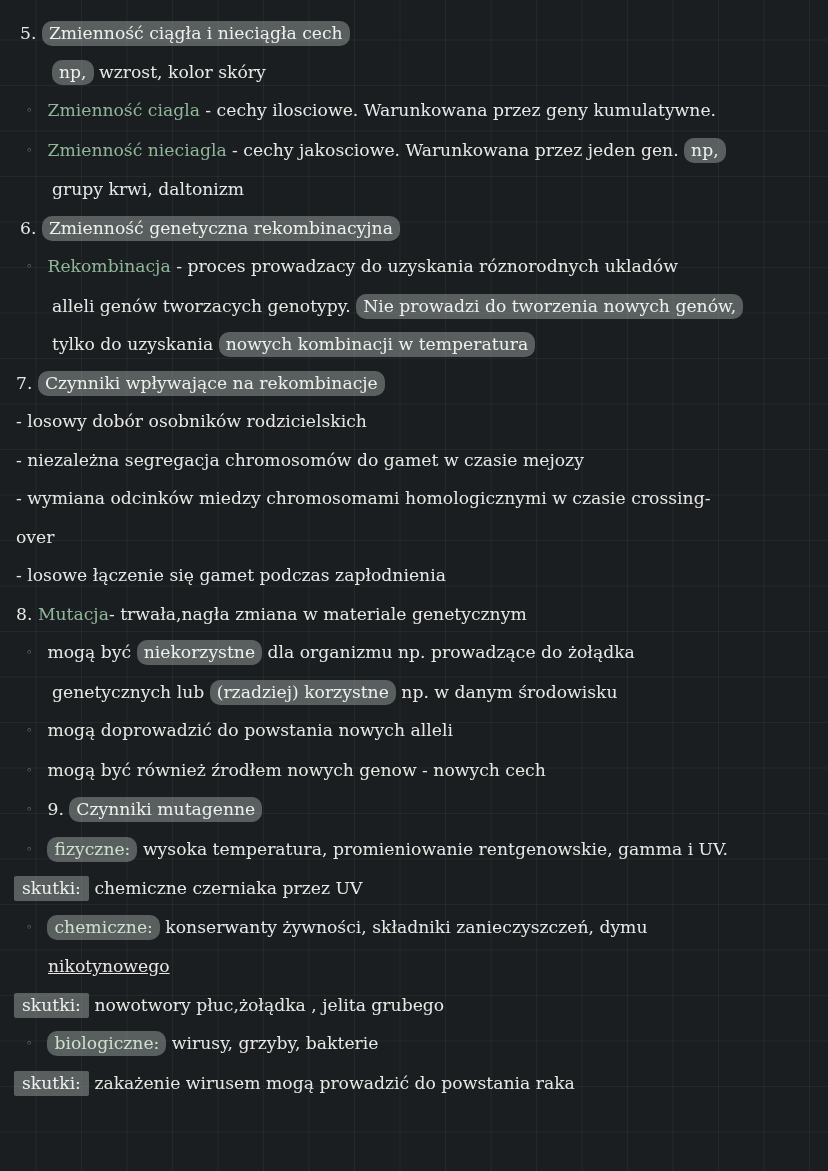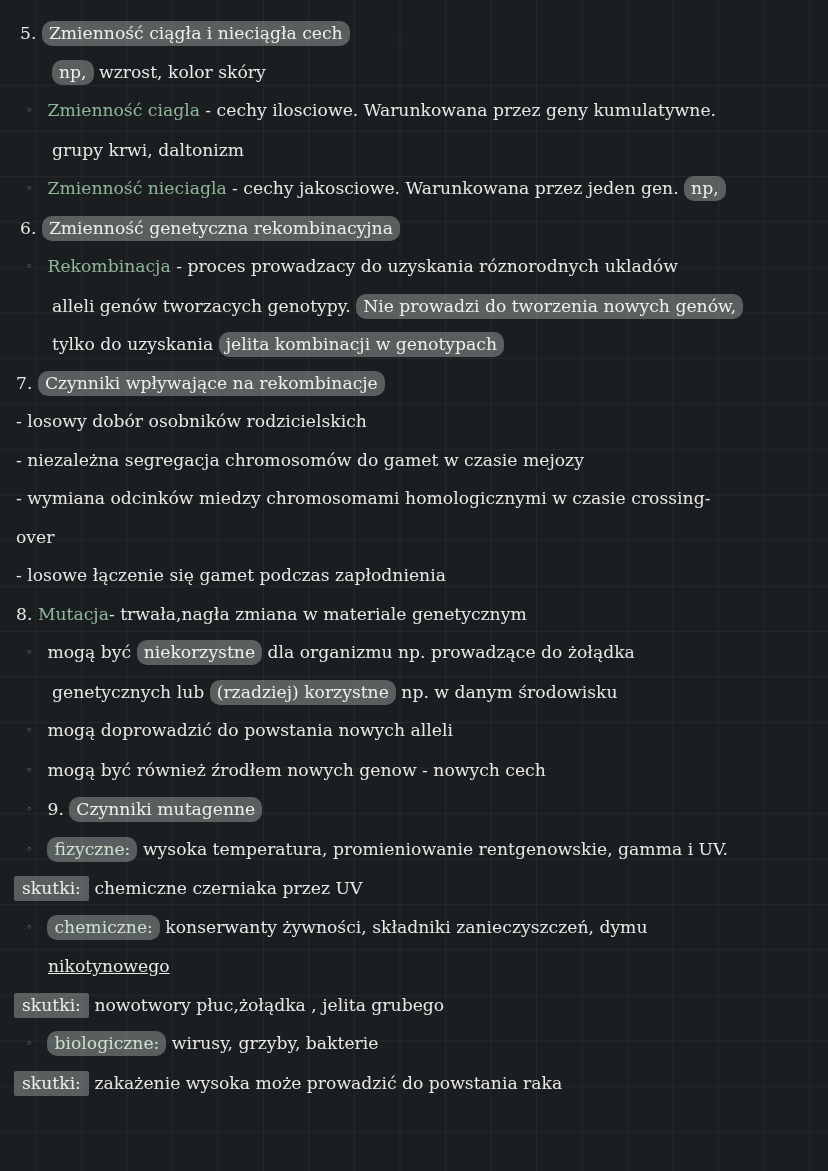--- a/index.html
+++ b/index.html
@@ -85,45 +85,45 @@
 
     <div class="line l-indent">
       <span class="hl">np,</span><span> wzrost, kolor skóry</span>
     </div>
 
     <div class="line l-bullet">
       <span class="bullet-mark">◦</span>
       <span class="green">Zmienność ciagla</span><span> - cechy ilosciowe. Warunkowana przez geny kumulatywne.</span>
     </div>
 
+    <div class="line l-bullet">
+      <span class="bullet-mark">◦</span>
+      <span class="green">Zmienność nieciagla</span><span> - cechy jakosciowe. Warunkowana przez jeden gen. </span><span class="hl">np,</span>
+    </div>
+
     <div class="line l-indent">
       <span>grupy krwi, daltonizm</span>
-    </div>
-
-    <div class="line l-bullet">
-      <span class="bullet-mark">◦</span>
-      <span class="green">Zmienność nieciagla</span><span> - cechy jakosciowe. Warunkowana przez jeden gen. </span><span class="hl">np,</span>
     </div>
 
     <div class="line l-num">
       <span>6.</span>
       <span class="hl">Zmienność genetyczna rekombinacyjna</span>
     </div>
 
     <div class="line l-bullet">
       <span class="bullet-mark">◦</span>
       <span class="green">Rekombinacja</span><span> - proces prowadzacy do uzyskania róznorodnych ukladów</span>
     </div>
 
     <div class="line l-indent">
       <span>alleli genów tworzacych genotypy. </span><span class="hl">Nie prowadzi do tworzenia nowych genów,</span>
     </div>
 
     <div class="line l-indent">
-      <span>tylko do uzyskania </span><span class="hl">jelita kombinacji w genotypach</span>
+      <span>tylko do uzyskania </span><span class="hl">nowych kombinacji w temperatura</span>
     </div>
 
     <div class="line l-plain">
       <span>7.</span>
       <span class="hl">Czynniki wpływające na rekombinacje</span>
     </div>
 
     <div class="line l-plain">
       <span>- losowy dobór osobników rodzicielskich</span>
     </div>
@@ -195,17 +195,17 @@
     <div class="line l-skutki">
       <span class="skutki">skutki:</span><span> nowotwory płuc,żołądka , jelita grubego</span>
     </div>
 
     <div class="line l-bullet">
       <span class="bullet-mark">◦</span>
       <span class="green-hl">biologiczne:</span><span> wirusy, grzyby, bakterie</span>
     </div>
 
     <div class="line l-skutki">
-      <span class="skutki">skutki:</span><span> zakażenie wysoka może prowadzić do powstania raka</span>
+      <span class="skutki">skutki:</span><span> zakażenie wirusem mogą prowadzić do powstania raka</span>
     </div>
 
   </div>
 </div>
 
 </body></html>

